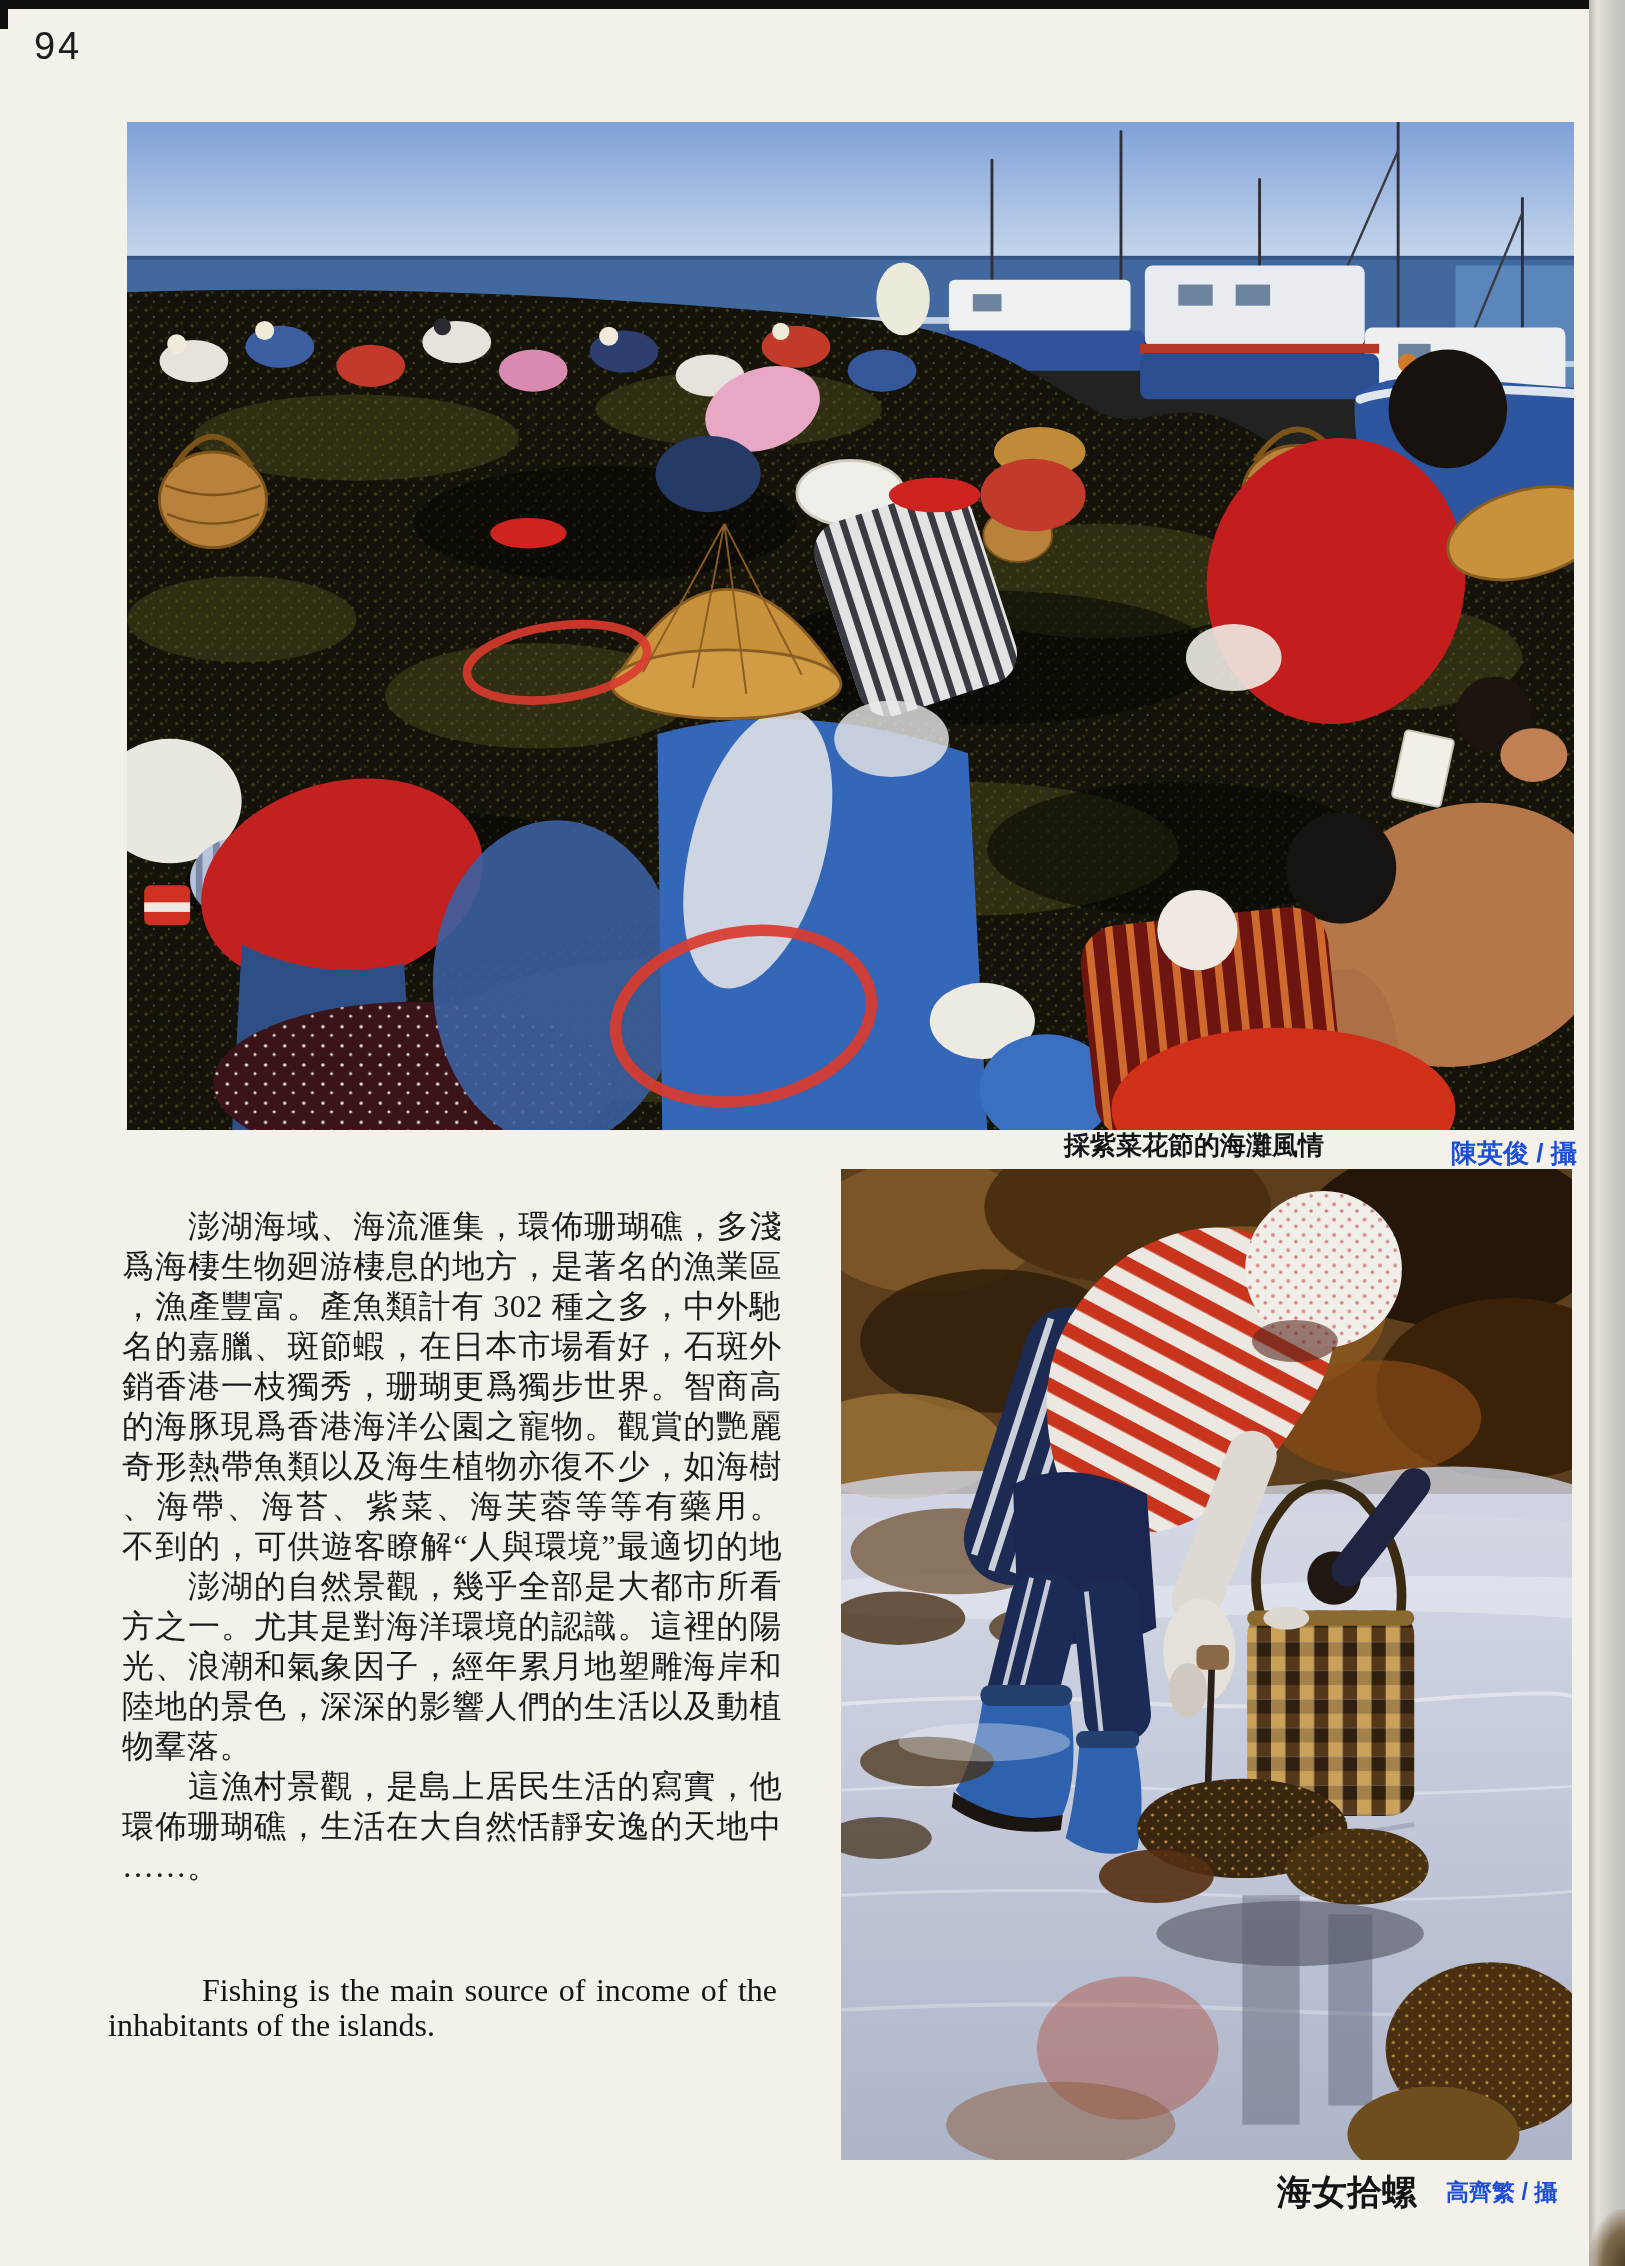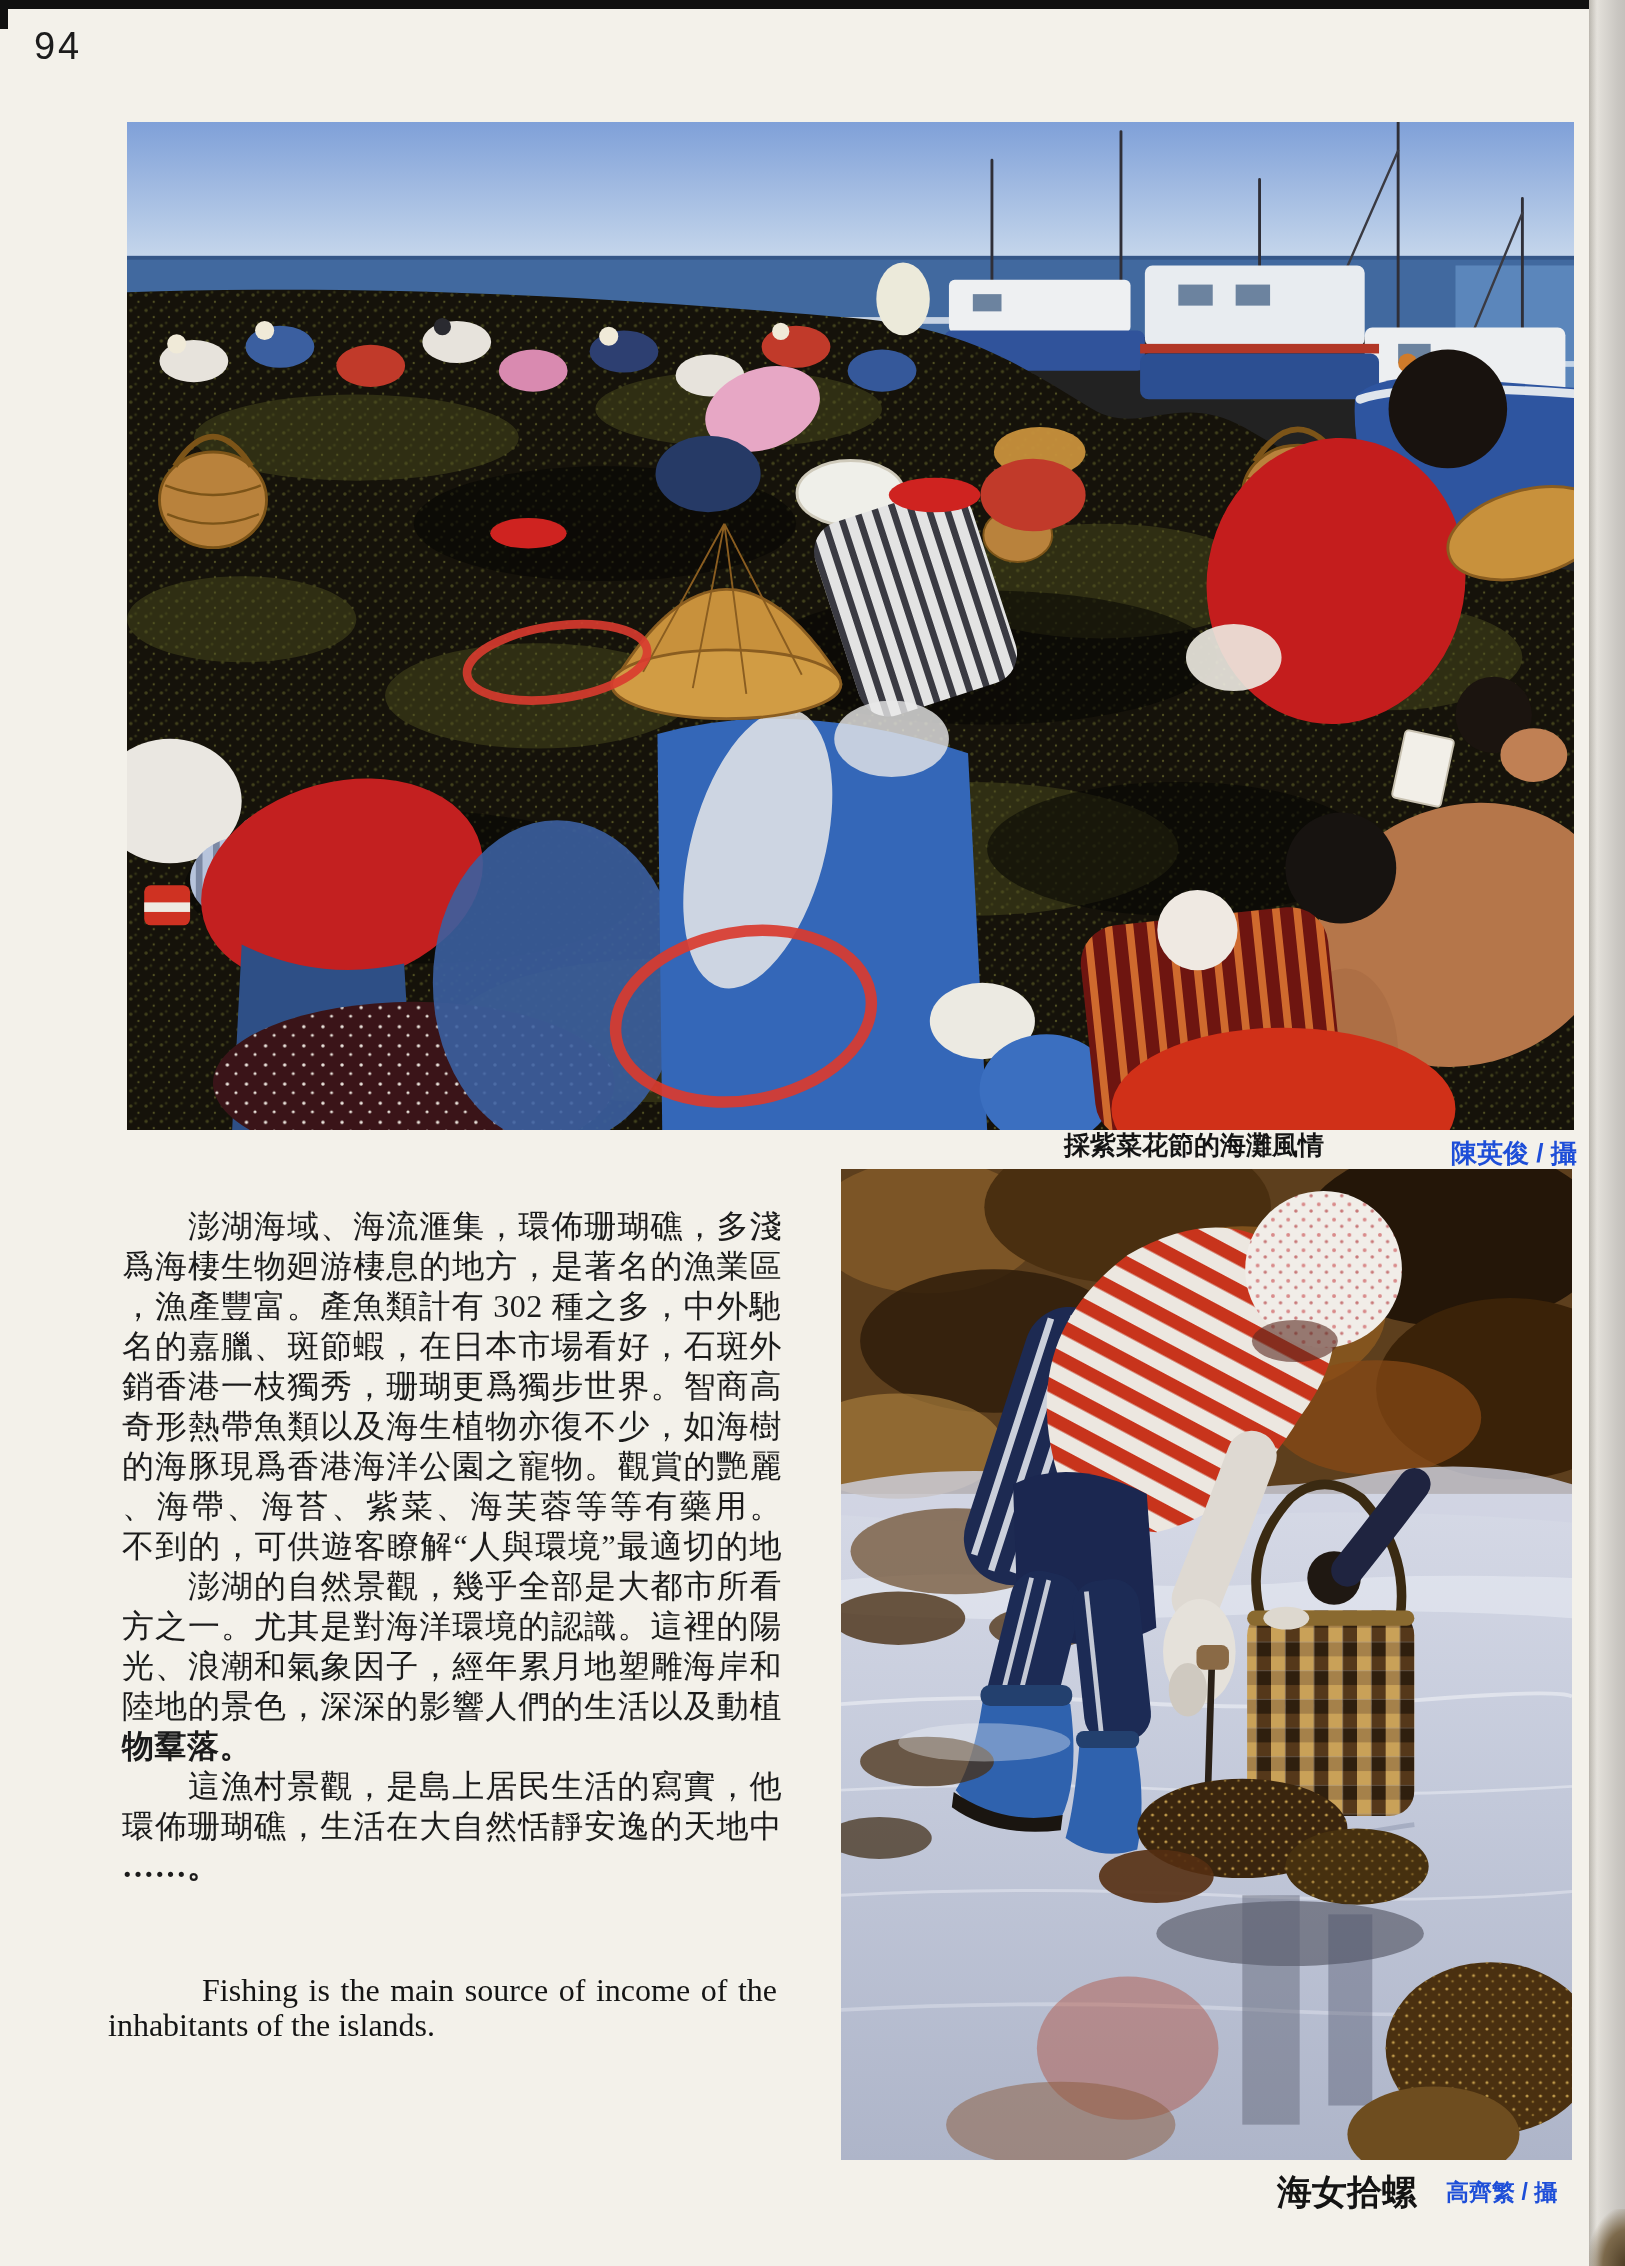--- a/index.html
+++ b/index.html
@@ -32,21 +32,21 @@
           font-weight:bold;color:#1d4ed8;white-space:nowrap;}
   #cap1-title{left:1053px;top:1128px;font-size:26px;margin-left:11px;}
   #cap1-credit{left:1451px;top:1136px;font-size:26px;}
   #cap2-title{left:1277px;top:2169px;font-size:35px;}
   #cap2-credit{left:1446px;top:2177px;font-size:23px;}
   
   #article{position:absolute;left:122px;top:1206px;width:660px;color:#1b1b1b;}
   .cn-line{height:40px;line-height:40px;font-size:32px;
           text-align:justify;text-align-last:justify;text-justify:inter-character;
           letter-spacing:0.5px;white-space:nowrap;}
-  .cn-line.short{text-align-last:left;font-weight:bold;}
+  .cn-line.short{text-align-last:left;}
   #english{position:absolute;left:108px;top:1973px;width:669px;color:#141414;}
   .en-line{font-size:32px;line-height:35px;}
   .en-line.justified{text-align:justify;text-align-last:justify;text-indent:94px;}
 </style>
 </head>
 <body>
 
 <div id="page">
 
   <div id="top-bar"></div>
@@ -379,22 +379,22 @@
 
   <div id="cap2-title" class="cap-title">海女拾螺</div>
   <div id="cap2-credit" class="cap-credit">高齊繁 / 攝</div>
 
   <div id="article">
     <div class="cn-line">　　澎湖海域、海流滙集，環佈珊瑚礁，多淺</div>
     <div class="cn-line">爲海棲生物廻游棲息的地方，是著名的漁業區</div>
     <div class="cn-line">，漁產豐富。產魚類計有 302 種之多，中外馳</div>
     <div class="cn-line">名的嘉臘、斑節蝦，在日本市場看好，石斑外</div>
     <div class="cn-line">銷香港一枝獨秀，珊瑚更爲獨步世界。智商高</div>
+    <div class="cn-line">的海豚現爲香港海洋公園之寵物。觀賞的艷麗</div>
     <div class="cn-line">奇形熱帶魚類以及海生植物亦復不少，如海樹</div>
-    <div class="cn-line">的海豚現爲香港海洋公園之寵物。觀賞的艷麗</div>
     <div class="cn-line">、海帶、海苔、紫菜、海芙蓉等等有藥用。</div>
     <div class="cn-line">不到的，可供遊客瞭解“人與環境”最適切的地</div>
     <div class="cn-line">　　澎湖的自然景觀，幾乎全部是大都市所看</div>
     <div class="cn-line">方之一。尤其是對海洋環境的認識。這裡的陽</div>
     <div class="cn-line">光、浪潮和氣象因子，經年累月地塑雕海岸和</div>
     <div class="cn-line">陸地的景色，深深的影響人們的生活以及動植</div>
     <div class="cn-line short">物羣落。</div>
     <div class="cn-line">　　這漁村景觀，是島上居民生活的寫實，他</div>
     <div class="cn-line">環佈珊瑚礁，生活在大自然恬靜安逸的天地中</div>
     <div class="cn-line short">……。</div>

